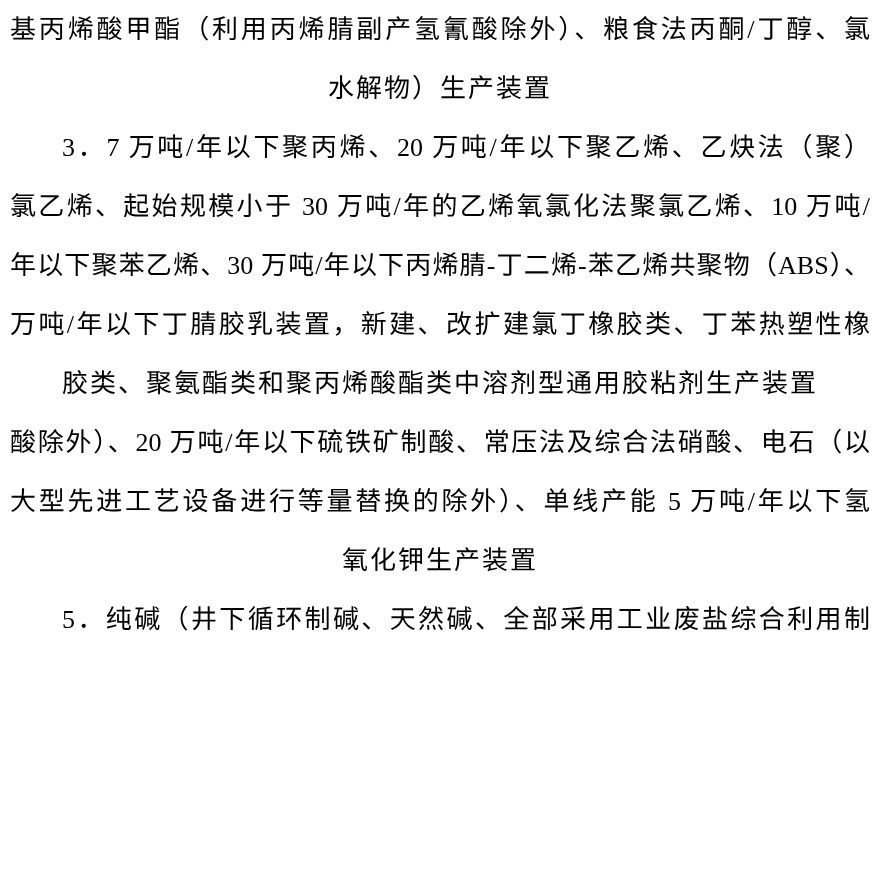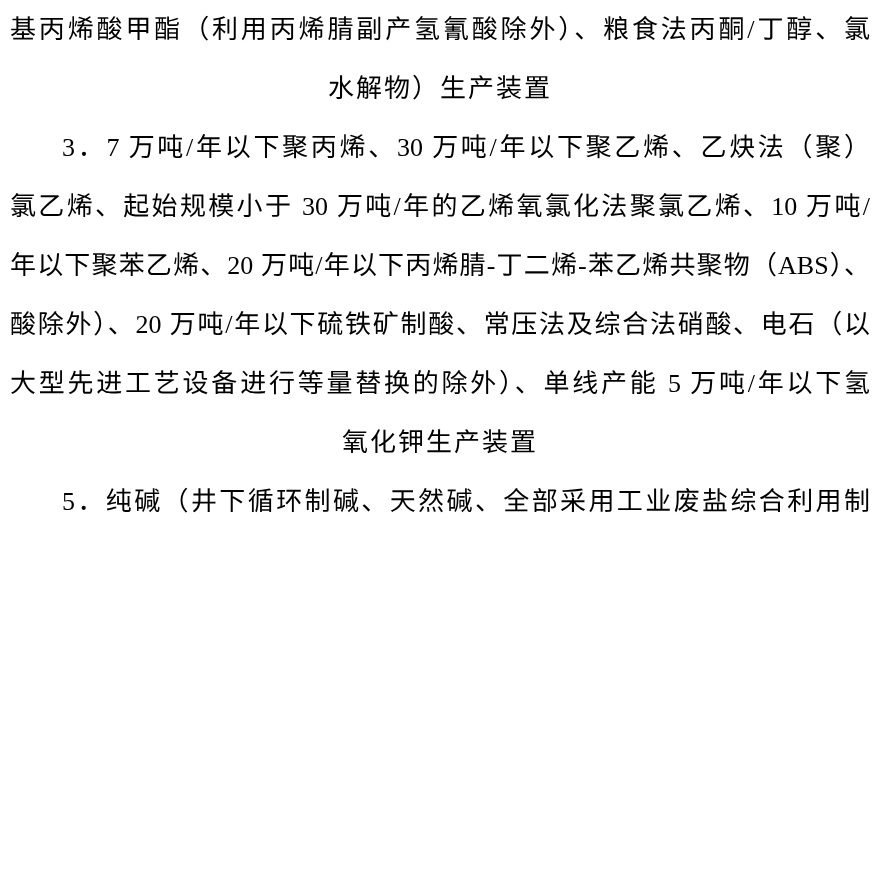--- a/index.html
+++ b/index.html
@@ -38,20 +38,22 @@
   .line.ind {
     padding-left: 52px;       
   }
 </style>
 </head>
 <body>
 
 <div class="page">
   <div class="line j">基丙烯酸甲酯（利用丙烯腈副产氢氰酸除外）、粮食法丙酮/丁醇、氯</div>
   <div class="line">水解物）生产装置</div>
-  <div class="line j ind">3．7 万吨/年以下聚丙烯、30 万吨/年以下聚乙烯、乙炔法（聚）</div>
+  <div class="line j ind">3．7 万吨/年以下聚丙烯、20 万吨/年以下聚乙烯、乙炔法（聚）</div>
   <div class="line j">氯乙烯、起始规模小于 30 万吨/年的乙烯氧氯化法聚氯乙烯、10 万吨/</div>
-  <div class="line j">年以下聚苯乙烯、20 万吨/年以下丙烯腈-丁二烯-苯乙烯共聚物（ABS）、</div>
+  <div class="line j">年以下聚苯乙烯、30 万吨/年以下丙烯腈-丁二烯-苯乙烯共聚物（ABS）、</div>
+  <div class="line j">万吨/年以下丁腈胶乳装置，新建、改扩建氯丁橡胶类、丁苯热塑性橡</div>
+  <div class="line">胶类、聚氨酯类和聚丙烯酸酯类中溶剂型通用胶粘剂生产装置</div>
   <div class="line j">酸除外）、20 万吨/年以下硫铁矿制酸、常压法及综合法硝酸、电石（以</div>
   <div class="line j">大型先进工艺设备进行等量替换的除外）、单线产能 5 万吨/年以下氢</div>
   <div class="line">氧化钾生产装置</div>
   <div class="line j ind">5．纯碱（井下循环制碱、天然碱、全部采用工业废盐综合利用制</div>
 </div>
 
 </body></html>

